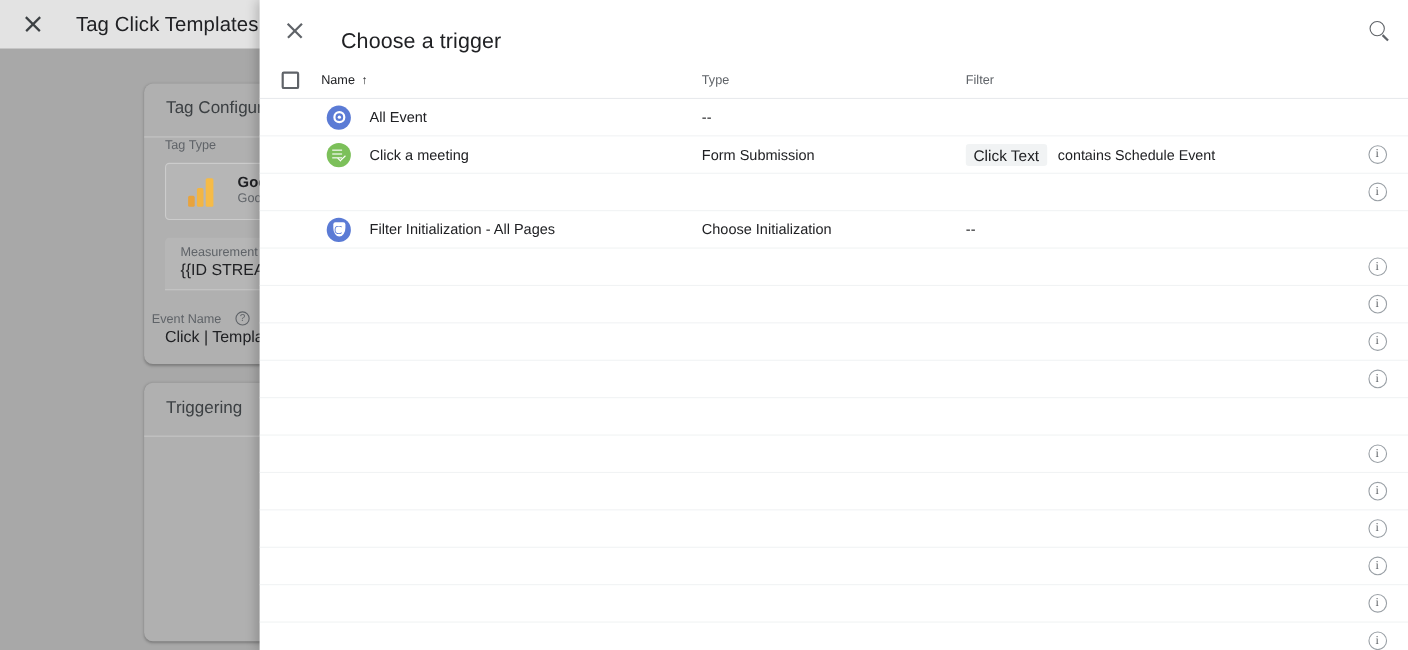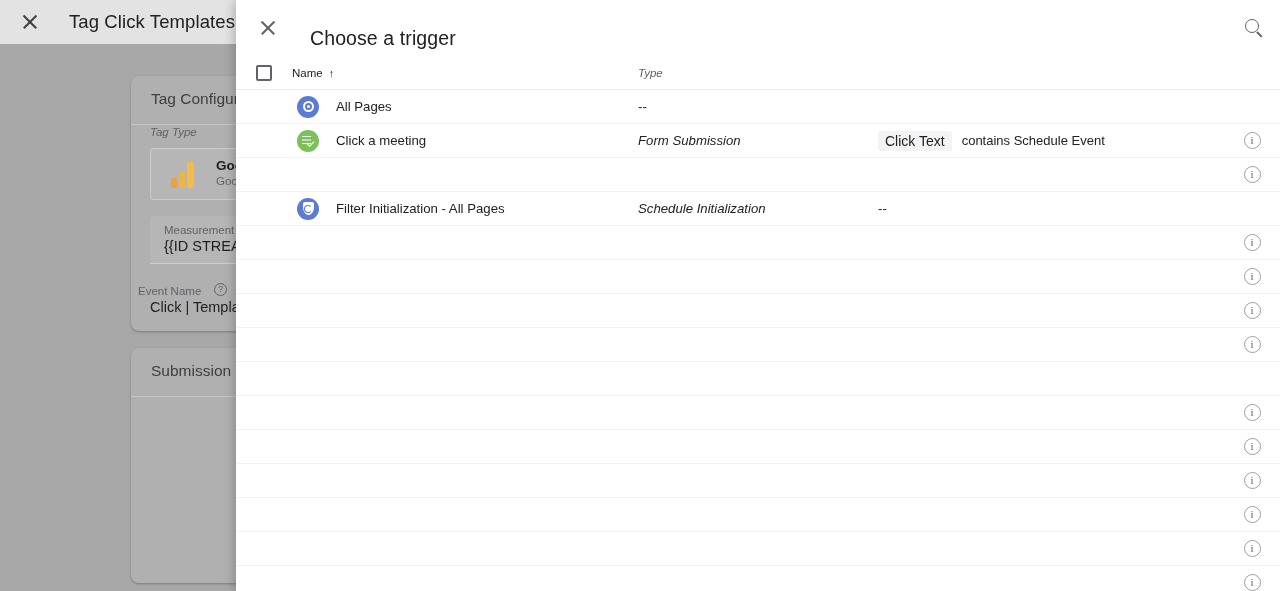--- a/index.html
+++ b/index.html
@@ -56,21 +56,21 @@
   .bg-card-rule {
     position: absolute; left: 0; right: 0; top: 48px; height: 1px;
     background: rgba(255,255,255,0.28);
   }
   .bg-label {
     position: absolute; font-size: 11.5px; color: #5f6368; white-space: nowrap;
   }
   .bg-value {
     position: absolute; font-size: 14.5px; color: #202124; white-space: nowrap;
   }
-  #bg-tagtype-label { left: 150px; top: 126px; font-style: italic; }
+  #bg-tagtype-label { left: 150px; top: 126px; }
   #bg-tagtype-box {
     position: absolute; left: 150px; top: 148px; width: 420px; height: 52px;
     background: #b6b6b6; border: 1px solid rgba(255,255,255,.30); border-radius: 4px;
   }
   .ga-icon {
     position: absolute; left: 20px; top: 13px; width: 26px; height: 26px;
   }
   .ga-bar { position: absolute; bottom: 0; border-radius: 1.5px; }
   .ga-bar.b1 { left: 0;    width: 5.5px; height: 10px; background: #e8a33d; }
   .ga-bar.b2 { left: 8px;  width: 5.5px; height: 17px; background: #f2b544; }
@@ -148,21 +148,21 @@
     font-size: 11.5px; color: #5f6368;
   }
   .tbl-row {
     display: flex; align-items: center; height: 34px;
     border-bottom: 1px solid #f1f3f4;
     font-size: 13.2px; color: #202124;
   }
 
   .col-check { width: 56px; display: flex; justify-content: center; flex:0 0 auto;}
   .col-name  { width: 346px; flex: 0 0 auto; display: flex; align-items: center;}
-  .col-type  { width: 240px; flex: 0 0 auto; font-style: italic; }
+  .col-type  { width: 240px; flex: 0 0 auto; }
   .col-filter{ flex: 1 1 auto; display: flex; align-items: center; }
   .col-info  { width: 56px; flex: 0 0 auto; display: flex; justify-content: center; }
 
   .check-box {
     width: 16px; height: 16px; border: 2px solid #5f6368; border-radius: 2px;
     cursor: pointer;
   }
   .sort-arrow { margin-left: 6px; font-size: 11px; color: #202124; }
   .head-name { color: #202124; }
 
@@ -249,21 +249,21 @@
 
     <div id="bg-meas-box"></div>
     <div class="bg-label" id="bg-meas-label">Measurement</div>
     <div class="bg-value" id="bg-meas-value">{{ID STREAM</div>
 
     <div class="bg-label" id="bg-event-label">Event Name</div>
     <div id="bg-event-help">?</div>
     <div class="bg-value" id="bg-event-value">Click | Template</div>
 
     <div class="bg-card" id="bg-card-triggering">
-      <div class="bg-card-title">Submission</div>
+      <div class="bg-card-title">Triggering</div>
       <div class="bg-card-rule"></div>
     </div>
   </div>
 
   <div class="dialog">
 
     <div class="dlg-header">
       <div class="dlg-close"></div>
       <div class="dlg-title">Choose a trigger</div>
 
@@ -277,30 +277,31 @@
     <div class="tbl">
       <div class="tbl-head">
         <div class="col-check">
           <span class="check-box"></span>
         </div>
         <div class="col-name">
           <span class="head-name">Name</span>
           <span class="sort-arrow">↑</span>
         </div>
         <div class="col-type">Type</div>
+        <div class="col-filter">Filter</div>
         <div class="col-info"></div>
       </div>
       <div id="rows-host">
           <div class="tbl-row">
             <div class="col-check"></div>
             <div class="col-name">
               <span class="row-icon icon-pageview">
                 <span class="inner"></span>
               </span>
-              <span>All Pages</span>
+              <span>All Event</span>
             </div>
             <div class="col-filter">
               <span class="dash">--</span>
             </div>
             <div class="col-info"></div>
           </div>
           <div class="tbl-row">
             <div class="col-check"></div>
             <div class="col-name">
               <span class="row-icon icon-form">
@@ -329,21 +330,21 @@
             </div>
           </div>
           <div class="tbl-row">
             <div class="col-check"></div>
             <div class="col-name">
               <span class="row-icon icon-consent">
                 <span class="inner"></span>
               </span>
               <span>Filter Initialization - All Pages</span>
             </div>
-            <div class="col-type">Schedule Initialization</div>
+            <div class="col-type">Choose Initialization</div>
             <div class="col-filter">
               <span class="dash">--</span>
             </div>
             <div class="col-info"></div>
           </div>
           <div class="tbl-row">
             <div class="col-check"></div>
             <div class="col-name">
               <span style="margin-left: 44px;"></span>
             </div>

